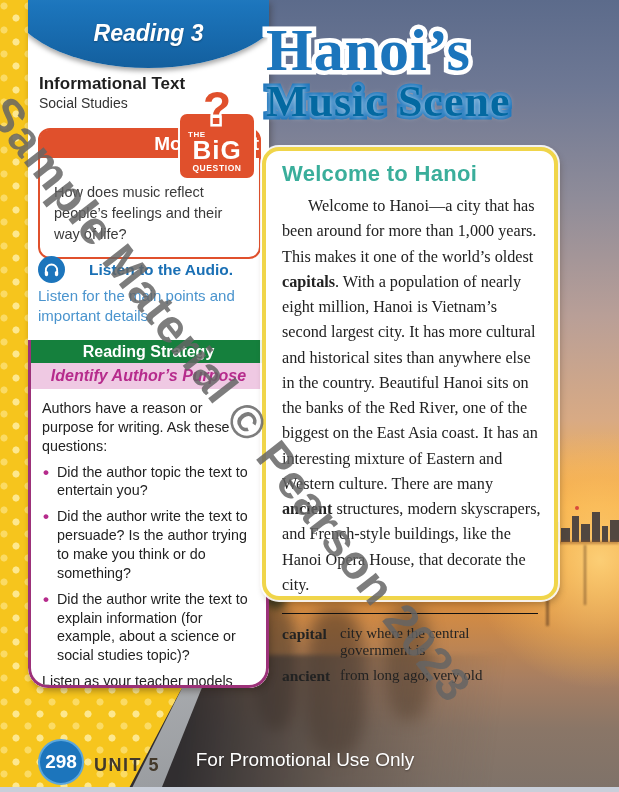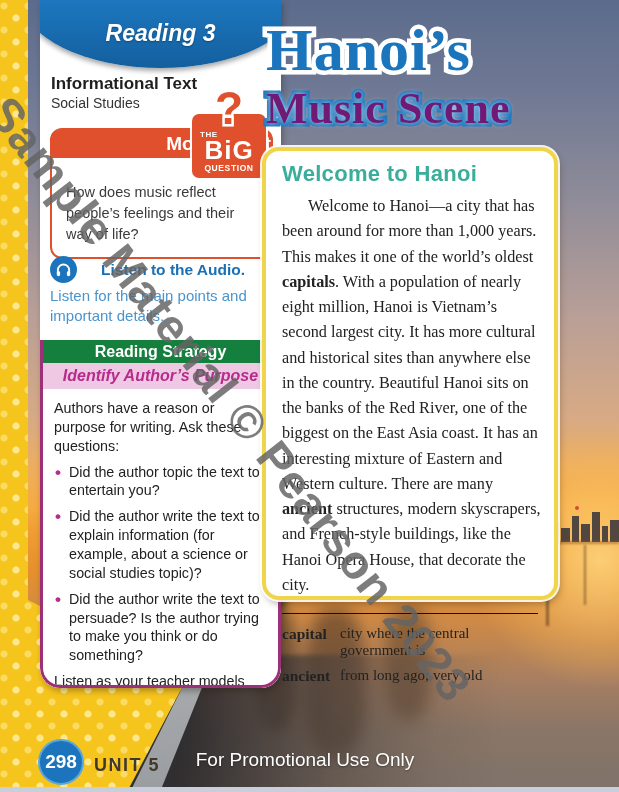--- a/index.html
+++ b/index.html
@@ -39,21 +39,21 @@
   
   .yellow{position:absolute;inset:0;z-index:5;
     clip-path:polygon(0 0,28px 0,28px 600px,186px 680px,127px 792px,0 792px);
     background-color:#f6c51d;
     background-image:
       radial-gradient(circle,rgba(255,241,171,.8) 3.2px,rgba(255,241,171,0) 3.9px),
       radial-gradient(circle,rgba(255,241,171,.5) 3.2px,rgba(255,241,171,0) 3.9px);
     background-size:24px 24px,24px 24px;background-position:4px 6px,16px 18px;}
 
   
-  .panel{position:absolute;left:40px;top:0;width:241px;height:688px;background:#fff;z-index:10;
+  .panel{position:absolute;left:28px;top:0;width:241px;height:688px;background:#fff;z-index:10;
     border-radius:0 0 20px 20px;box-shadow:2px 3px 6px rgba(40,30,20,.35);overflow:hidden;}
   .bubble{position:absolute;left:-18px;right:-18px;top:-70px;height:138px;border-radius:50%;
     background:linear-gradient(180deg,#3b97d3 0%,#1c75bc 55%,#135f9e 100%);
     box-shadow:0 3px 5px rgba(0,0,0,.35);}
   .bubble-label{position:absolute;top:20px;left:0;right:0;text-align:center;color:#fff;
     font-size:23px;font-weight:bold;font-style:italic;text-shadow:0 1px 2px rgba(0,0,0,.3);}
   .genre{position:absolute;left:11px;top:74px;font-size:17px;font-weight:bold;color:#1f1f1f;}
   .subject{position:absolute;left:11px;top:95px;font-size:14px;color:#333;}
 
   .moreabout{position:absolute;left:10px;right:8px;top:128px;border:2.5px solid #e0502c;
@@ -90,21 +90,21 @@
   .strategy-body ul{list-style:none;margin:0;padding:0;}
   .strategy-body li{position:relative;padding-left:15px;margin-bottom:7px;}
   .strategy-body li::before{content:"\2022";position:absolute;left:1px;top:-1px;color:#b62b8c;
     font-size:17px;font-weight:bold;}
   .strategy-close{margin-top:5px;}
 
   
   .title{position:absolute;left:266px;top:20px;z-index:15;font-family:"Liberation Serif",serif;line-height:1;}
   .title-1{font-size:60px;font-weight:bold;color:#1b75bc;-webkit-text-stroke:9px #fff;
     paint-order:stroke fill;letter-spacing:1px;}
-  .title-2{margin-top:7px;font-size:44px;font-weight:bold;color:#701a75;-webkit-text-stroke:7px #1b75bc;
+  .title-2{font-size:44px;font-weight:bold;color:#0369a1;-webkit-text-stroke:7px #1b75bc;
     paint-order:stroke fill;letter-spacing:1px;text-shadow:0 0 6px rgba(255,255,255,.8);}
 
   
   .card{position:absolute;left:262px;top:147px;width:296px;height:453px;z-index:10;
     background:#fff;border:4px solid #f0d54a;border-radius:17px;
     box-shadow:0 0 0 2px rgba(255,255,255,.9),2px 4px 7px rgba(60,40,20,.35);
     padding:10px 12px 15px 16px;box-sizing:border-box;}
   .card-heading{font-size:22px;font-weight:bold;color:#3aae9b;letter-spacing:.3px;}
   .card-para{margin:7px 0 0 0;font-family:"Liberation Serif",serif;font-size:16.2px;
     line-height:1.56;color:#222;text-indent:26px;}
@@ -193,22 +193,22 @@
       <div class="audio-sub">Listen for the main points and important details.</div>
     </div>
 
     <div class="strategy">
       <div class="strategy-header">Reading Strategy</div>
       <div class="strategy-sub">Identify Author’s Purpose</div>
       <div class="strategy-body">
         <p>Authors have a reason or purpose for writing. Ask these questions:</p>
         <ul>
           <li>Did the author topic the text to entertain you?</li>
+          <li>Did the author write the text to persuade? Is the author trying to make you think or do something?</li>
           <li>Did the author write the text to explain information (for example, about a science or social studies topic)?</li>
-          <li>Did the author write the text to persuade? Is the author trying to make you think or do something?</li>
         </ul>
         <p class="strategy-close">Listen as your teacher models the reading strategy.</p>
       </div>
     </div>
   </div>
 
   <div class="title">
     <div class="title-1">Hanoi’s</div>
     <div class="title-2">Music Scene</div>
   </div>

